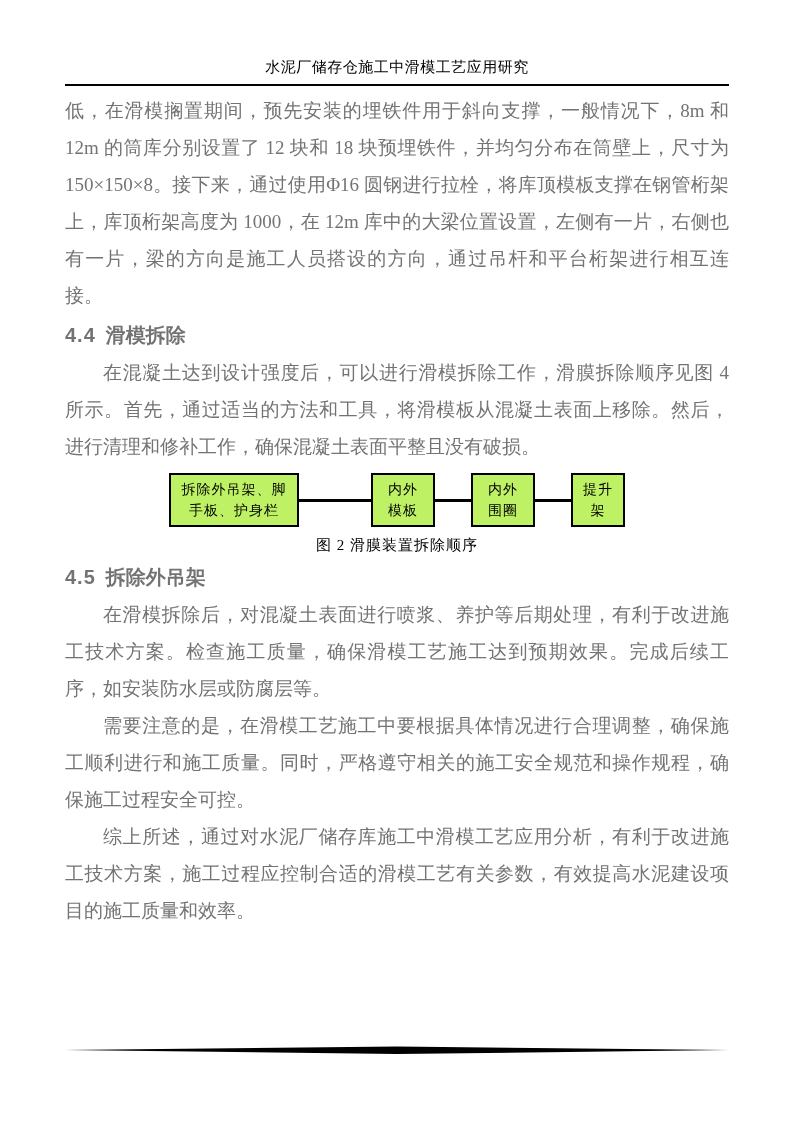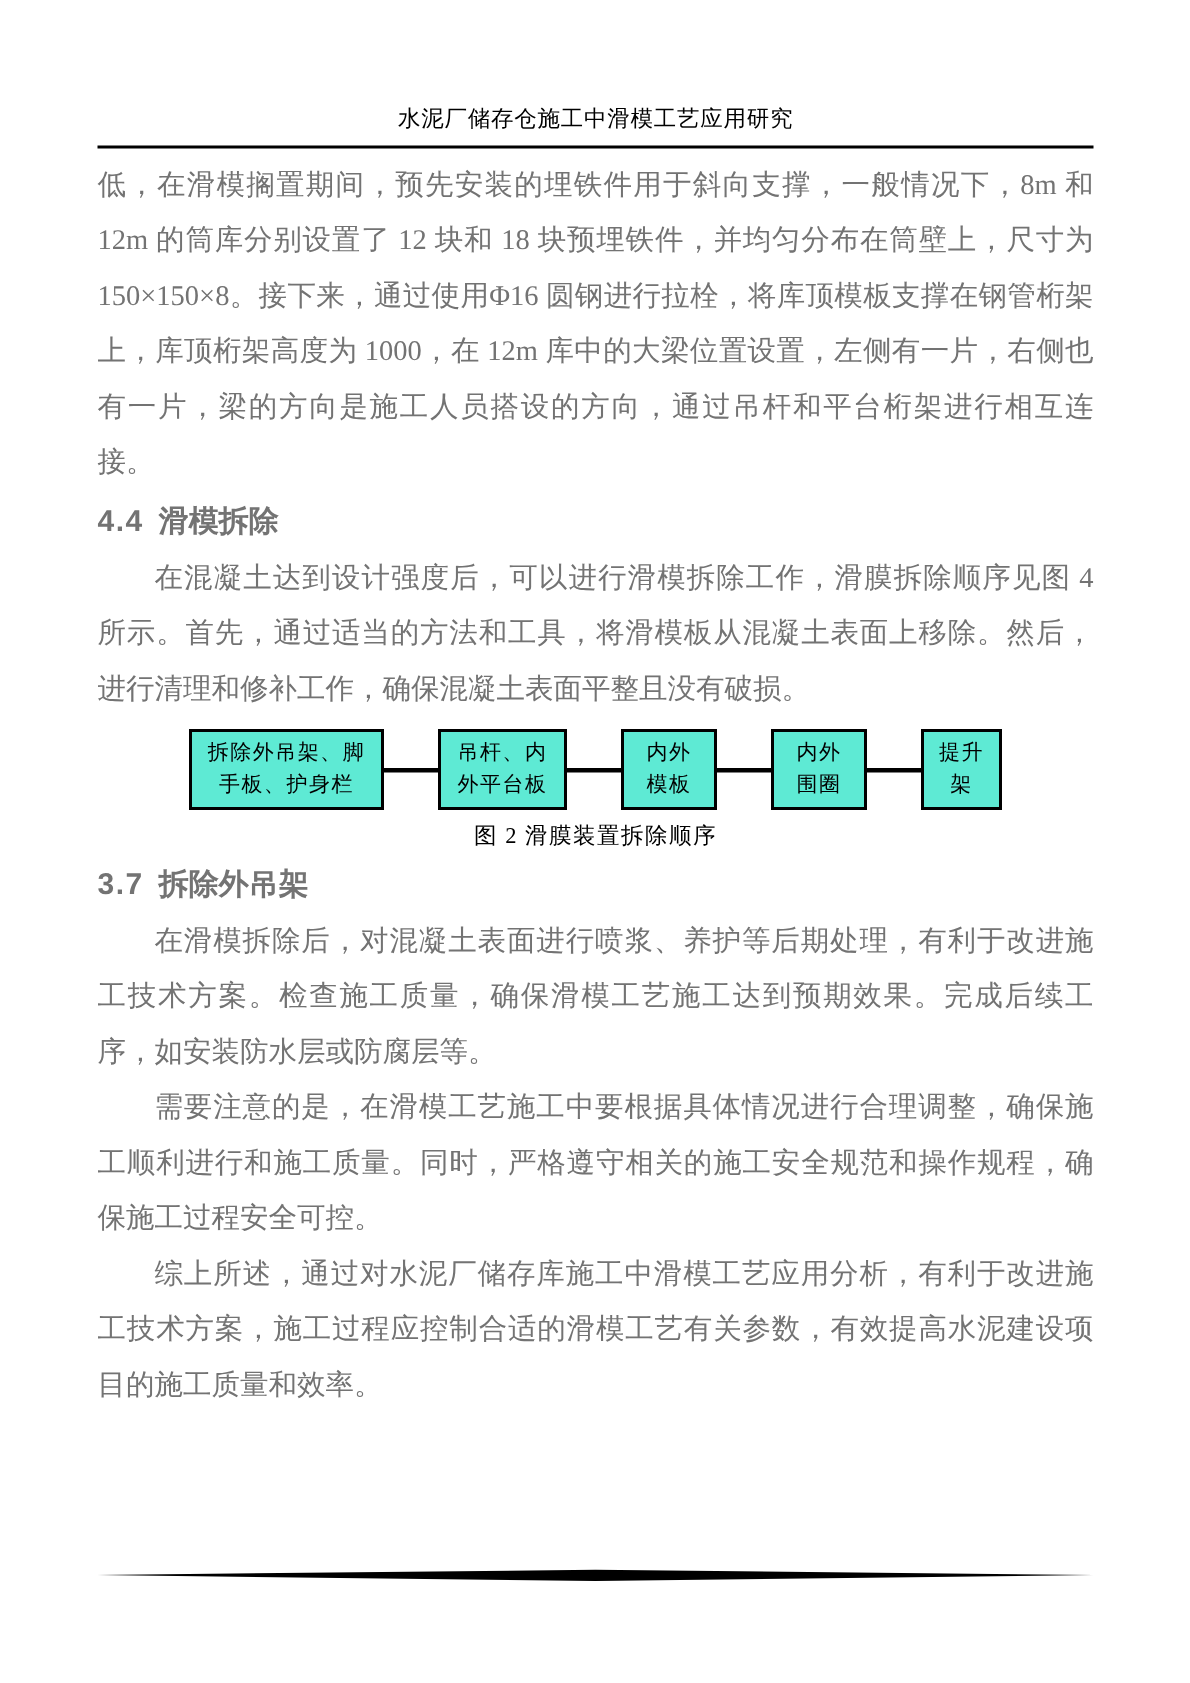--- a/index.html
+++ b/index.html
@@ -12,21 +12,21 @@
     width: 793px;
     height: 1122px;
     margin: 0 auto;
     background: #ffffff;
     overflow: hidden;
   }
 
   .content {
     position: absolute;
     left: 65px;
-    top: 13px;
+    top: 0;
     width: 664px;
   }
 
   
   .running-head {
     padding-top: 57px;
     text-align: center;
     font-size: 15px;
     line-height: 21px;
     letter-spacing: 0.5px;
@@ -68,21 +68,21 @@
     border: 2px solid #000;
     min-height: 54px;
     display: flex;
     flex-direction: column;
     align-items: center;
     justify-content: center;
     font-size: 14px;
     line-height: 21px;
     text-align: center;
     letter-spacing: 1px;
-    background: #5eead4;
+    background: #bef264;
     flex-shrink: 0;
   }
   .fc-box.w1 { width: 130px; }
   .fc-box.w2 { width: 86px; }
   .fc-box.w3 { width: 64px; }
   .fc-box.w4 { width: 64px; }
   .fc-box.w5 { width: 54px; }
   .fc-conn {
     width: 36px;
     height: 3px;
@@ -141,45 +141,41 @@
 
     <p class="body-text indent">在混凝土达到设计强度后，可以进行滑模拆除工作，滑膜拆除顺序见图 4 所示。首先，通过适当的方法和工具，将滑模板从混凝土表面上移除。然后，进行清理和修补工作，确保混凝土表面平整且没有破损。</p>
 
     <figure class="figure-block">
       <div class="flowchart">
         <div class="fc-box w1">
           <span>拆除外吊架、脚</span>
           <span>手板、护身栏</span>
         </div>
         <div class="fc-conn"></div>
-        <div class="fc-box w2">
-          <span>吊杆、内</span>
-          <span>外平台板</span>
-        </div>
         <div class="fc-conn"></div>
         <div class="fc-box w3">
           <span>内外</span>
           <span>模板</span>
         </div>
         <div class="fc-conn"></div>
         <div class="fc-box w4">
           <span>内外</span>
           <span>围圈</span>
         </div>
         <div class="fc-conn"></div>
         <div class="fc-box w5">
           <span>提升</span>
           <span>架</span>
         </div>
       </div>
       <figcaption class="fig-caption">图 2 滑膜装置拆除顺序</figcaption>
     </figure>
 
     <h2 class="sec-heading">
-      <span class="sec-num">3.7</span><span>拆除外吊架</span>
+      <span class="sec-num">4.5</span><span>拆除外吊架</span>
     </h2>
 
     <p class="body-text indent">在滑模拆除后，对混凝土表面进行喷浆、养护等后期处理，有利于改进施工技术方案。检查施工质量，确保滑模工艺施工达到预期效果。完成后续工序，如安装防水层或防腐层等。</p>
 
     <p class="body-text indent">需要注意的是，在滑模工艺施工中要根据具体情况进行合理调整，确保施工顺利进行和施工质量。同时，严格遵守相关的施工安全规范和操作规程，确保施工过程安全可控。</p>
 
 
     <p class="body-text indent">综上所述，通过对水泥厂储存库施工中滑模工艺应用分析，有利于改进施工技术方案，施工过程应控制合适的滑模工艺有关参数，有效提高水泥建设项目的施工质量和效率。</p>
 
   </div>

